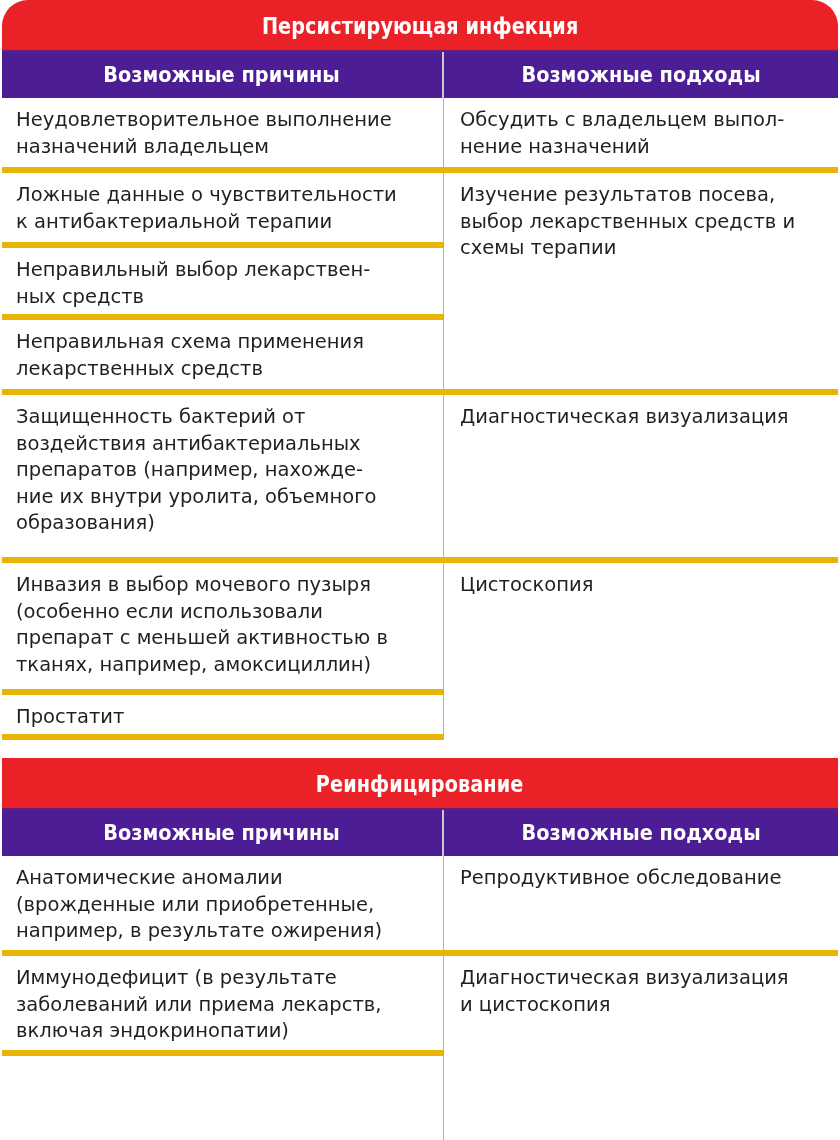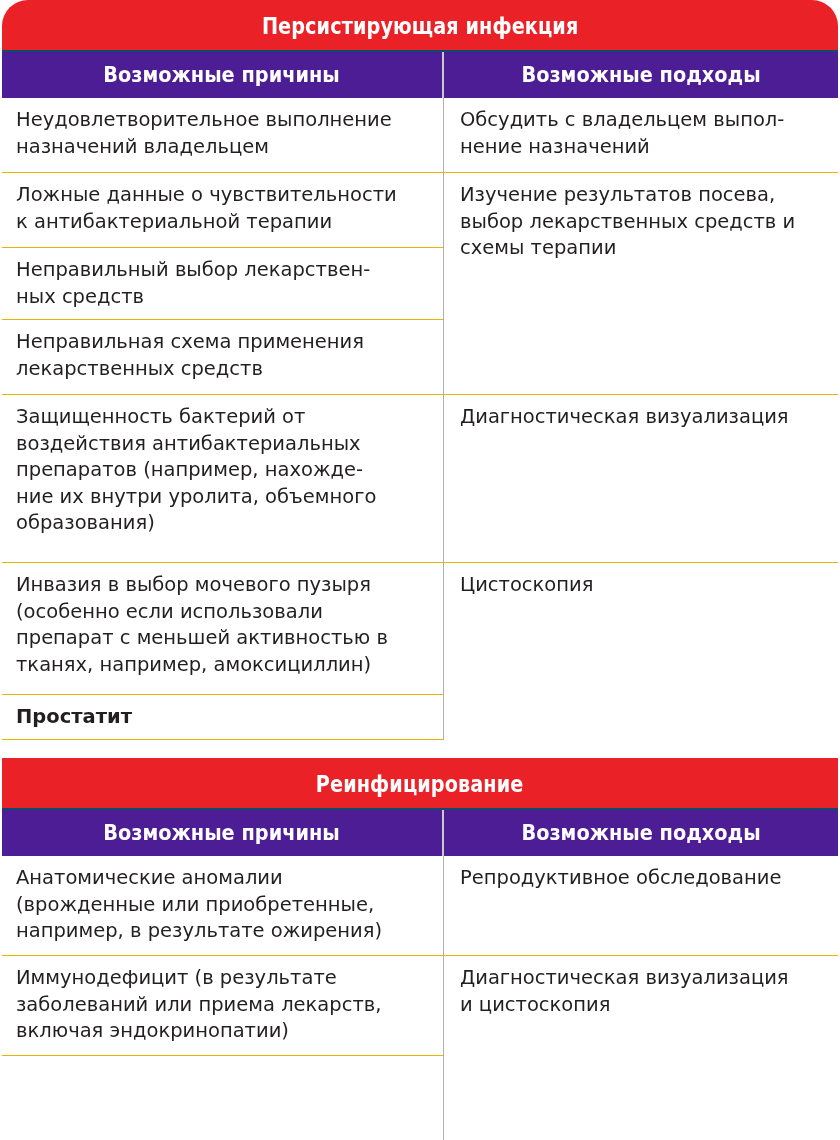--- a/index.html
+++ b/index.html
@@ -46,21 +46,21 @@
   .band-title {
     background: #ea2127;
     color: #ffffff;
     text-align: center;
     font-weight: bold;
     font-size: 23px;
     letter-spacing: 0.1px;
     line-height: 52px;
     height: 52px;
     box-sizing: border-box;
-    border-bottom: 2px solid #0c4a6e;
+    border-bottom: 2px solid #701a75;
     font-stretch: condensed;
     transform-origin: center;
   }
   .band-title span {
     display: inline-block;
     transform: scaleX(0.93);
   }
 
   .band-cols {
     display: flex;
@@ -106,21 +106,21 @@
   .grid .col-right {
     position: absolute;
     left: 442px;
     top: 0;
     width: 394px;
     box-sizing: border-box;
   }
 
   .cell {
     box-sizing: border-box;
-    border-bottom: 1px solid #eab308;
+    border-bottom: 6px solid #eab308;
     padding: 9px 14px 6px 14px;
     font-size: 19.5px;
     line-height: 26.5px;
     color: #231f20;
     overflow: hidden;
   }
   .cell.no-rule {
     border-bottom: 1px solid transparent;
   }
   .cell p {
@@ -186,21 +186,21 @@
 препаратов (например, нахожде-
 ние их внутри уролита, объемного
 образования)</p>
         </div>
         <div class="cell" style="height:132px;">
           <p>Инвазия в выбор мочевого пузыря
 (особенно если использовали
 препарат с меньшей активностью в
 тканях, например, амоксициллин)</p>
         </div>
-        <div class="cell" style="height:45px;font-weight:bold;">
+        <div class="cell" style="height:45px;">
           <p>Простатит</p>
         </div>
       </div>
 
       <div class="col-right" style="height:642px;">
         <div class="cell" style="height:75px;">
           <p>Обсудить с владельцем выпол-
 нение назначений</p>
         </div>
         <div class="cell" style="height:222px;">

